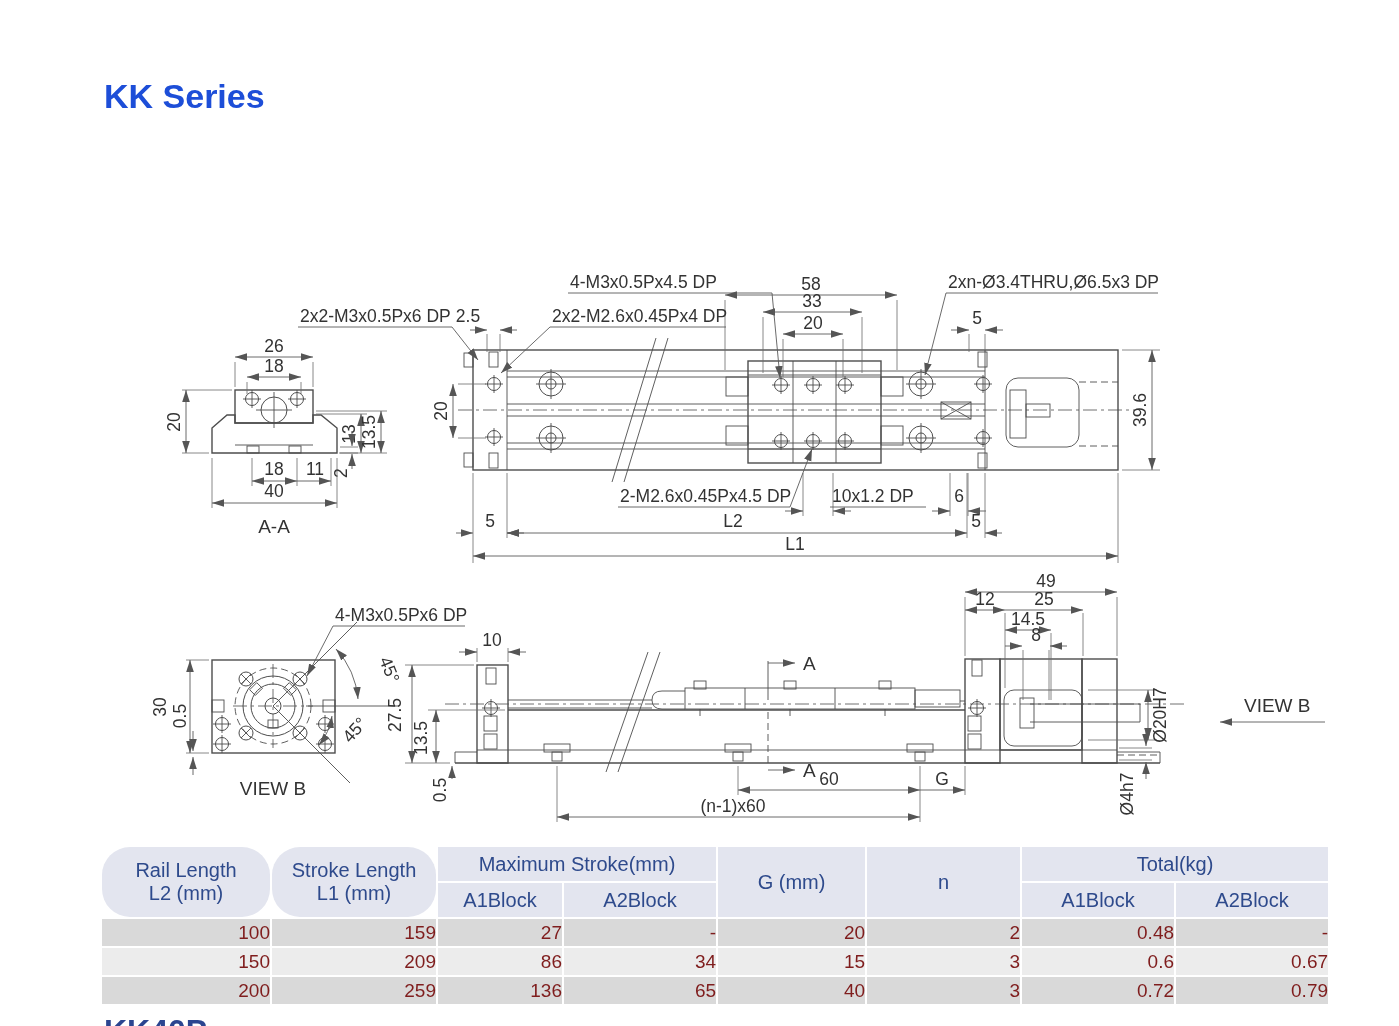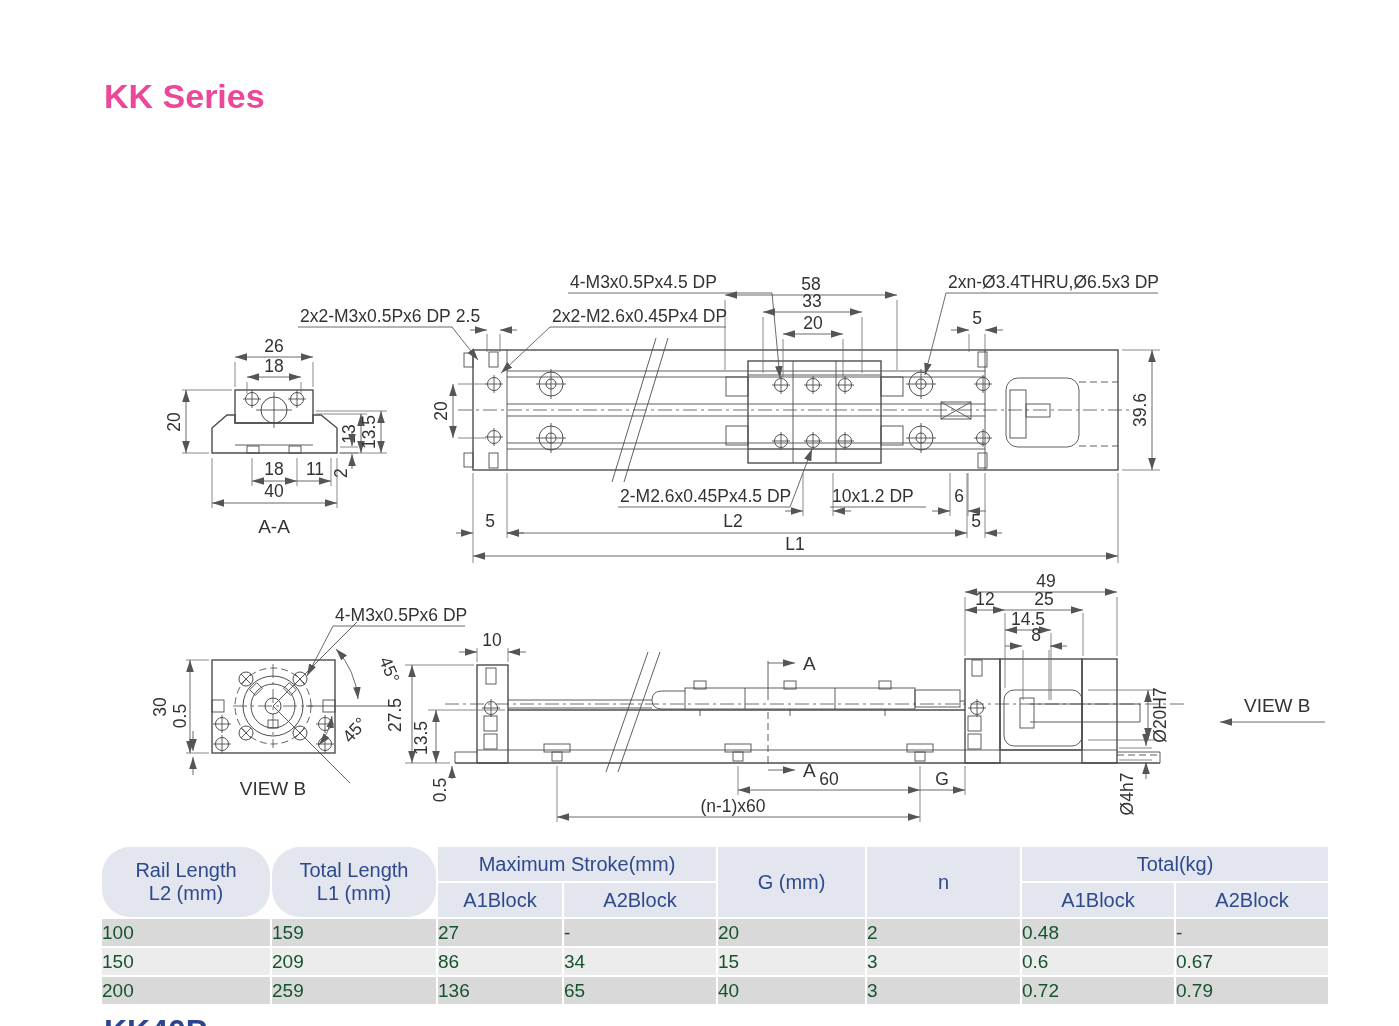--- a/index.html
+++ b/index.html
@@ -1,37 +1,37 @@
 <!DOCTYPE html>
 <html><head>
 <meta charset="utf-8">
 <style>
   html,body{margin:0;padding:0;background:#fff;}
   .page{position:relative;width:1399px;height:1026px;background:#ffffff;overflow:hidden;
         font-family:"Liberation Sans",sans-serif;}
-  .title{position:absolute;left:104px;top:76px;color:#ec4899;font-size:34px;font-weight:bold;line-height:1.2;}
+  .title{position:absolute;left:104px;top:76px;color:#1d4ed8;font-size:34px;font-weight:bold;line-height:1.2;}
   .title div{white-space:nowrap;}
   .next-title{position:absolute;left:104px;top:1013px;color:#2B4590;font-size:32px;font-weight:bold;}
   svg.drawing{position:absolute;left:0;top:0;}
   
   .ol{fill:none;stroke:#4d4d4d;stroke-width:1.4;}
   .tl{fill:none;stroke:#4d4d4d;stroke-width:0.9;}
   .dim{fill:none;stroke:#5a5a5a;stroke-width:0.9;}
   .ext{fill:none;stroke:#6a6a6a;stroke-width:0.8;}
   .cl{fill:none;stroke:#4d4d4d;stroke-width:0.8;stroke-dasharray:14 4 3 4;}
   .hid{fill:none;stroke:#4d4d4d;stroke-width:0.9;stroke-dasharray:7 4;}
   .scr{fill:none;stroke:#4d4d4d;stroke-width:1;}
   .dtxt{font-size:17.5px;fill:#333;font-family:"Liberation Sans",sans-serif;}
   .vlab{font-size:19px;fill:#333;font-family:"Liberation Sans",sans-serif;}
   
   .spec-table{position:absolute;left:100px;top:845px;width:1212px;border-collapse:separate;border-spacing:2px;table-layout:fixed;}
   .spec-table th{background:#e3e5ef;color:#2e4a8c;font-weight:normal;font-size:20px;text-align:center;padding:0 2px;}
   .spec-table thead tr{height:34px;}
   .spec-table tbody tr{height:27px;}
-  .spec-table td{font-size:19px;color:#14532d;text-align:left;padding:0;}
+  .spec-table td{font-size:19px;color:#7f1d1d;text-align:right;padding:0;}
   .spec-table tbody tr.dark td{background:#d9d9d9;}
   .spec-table tbody tr.light td{background:#ececec;}
   .hdr2{line-height:1.15;border-radius:28px;}
 </style>
 </head>
 <body>
 
 <div class="page">
 
   <div class="title">
@@ -425,21 +425,21 @@
         <col style="width:152px">
         <col style="width:152px">
     </colgroup>
     <thead>
       <tr>
         <th rowspan="2" class="hdr2">
           <div>Rail Length</div>
           <div>L2 (mm)</div>
         </th>
         <th rowspan="2" class="hdr2">
-          <div>Total Length</div>
+          <div>Stroke Length</div>
           <div>L1 (mm)</div>
         </th>
         <th colspan="2">Maximum  Stroke(mm)</th>
         <th rowspan="2">G (mm)</th>
         <th rowspan="2">n</th>
         <th colspan="2">Total(kg)</th>
       </tr>
       <tr>
         <th>A1Block</th>
         <th>A2Block</th>

